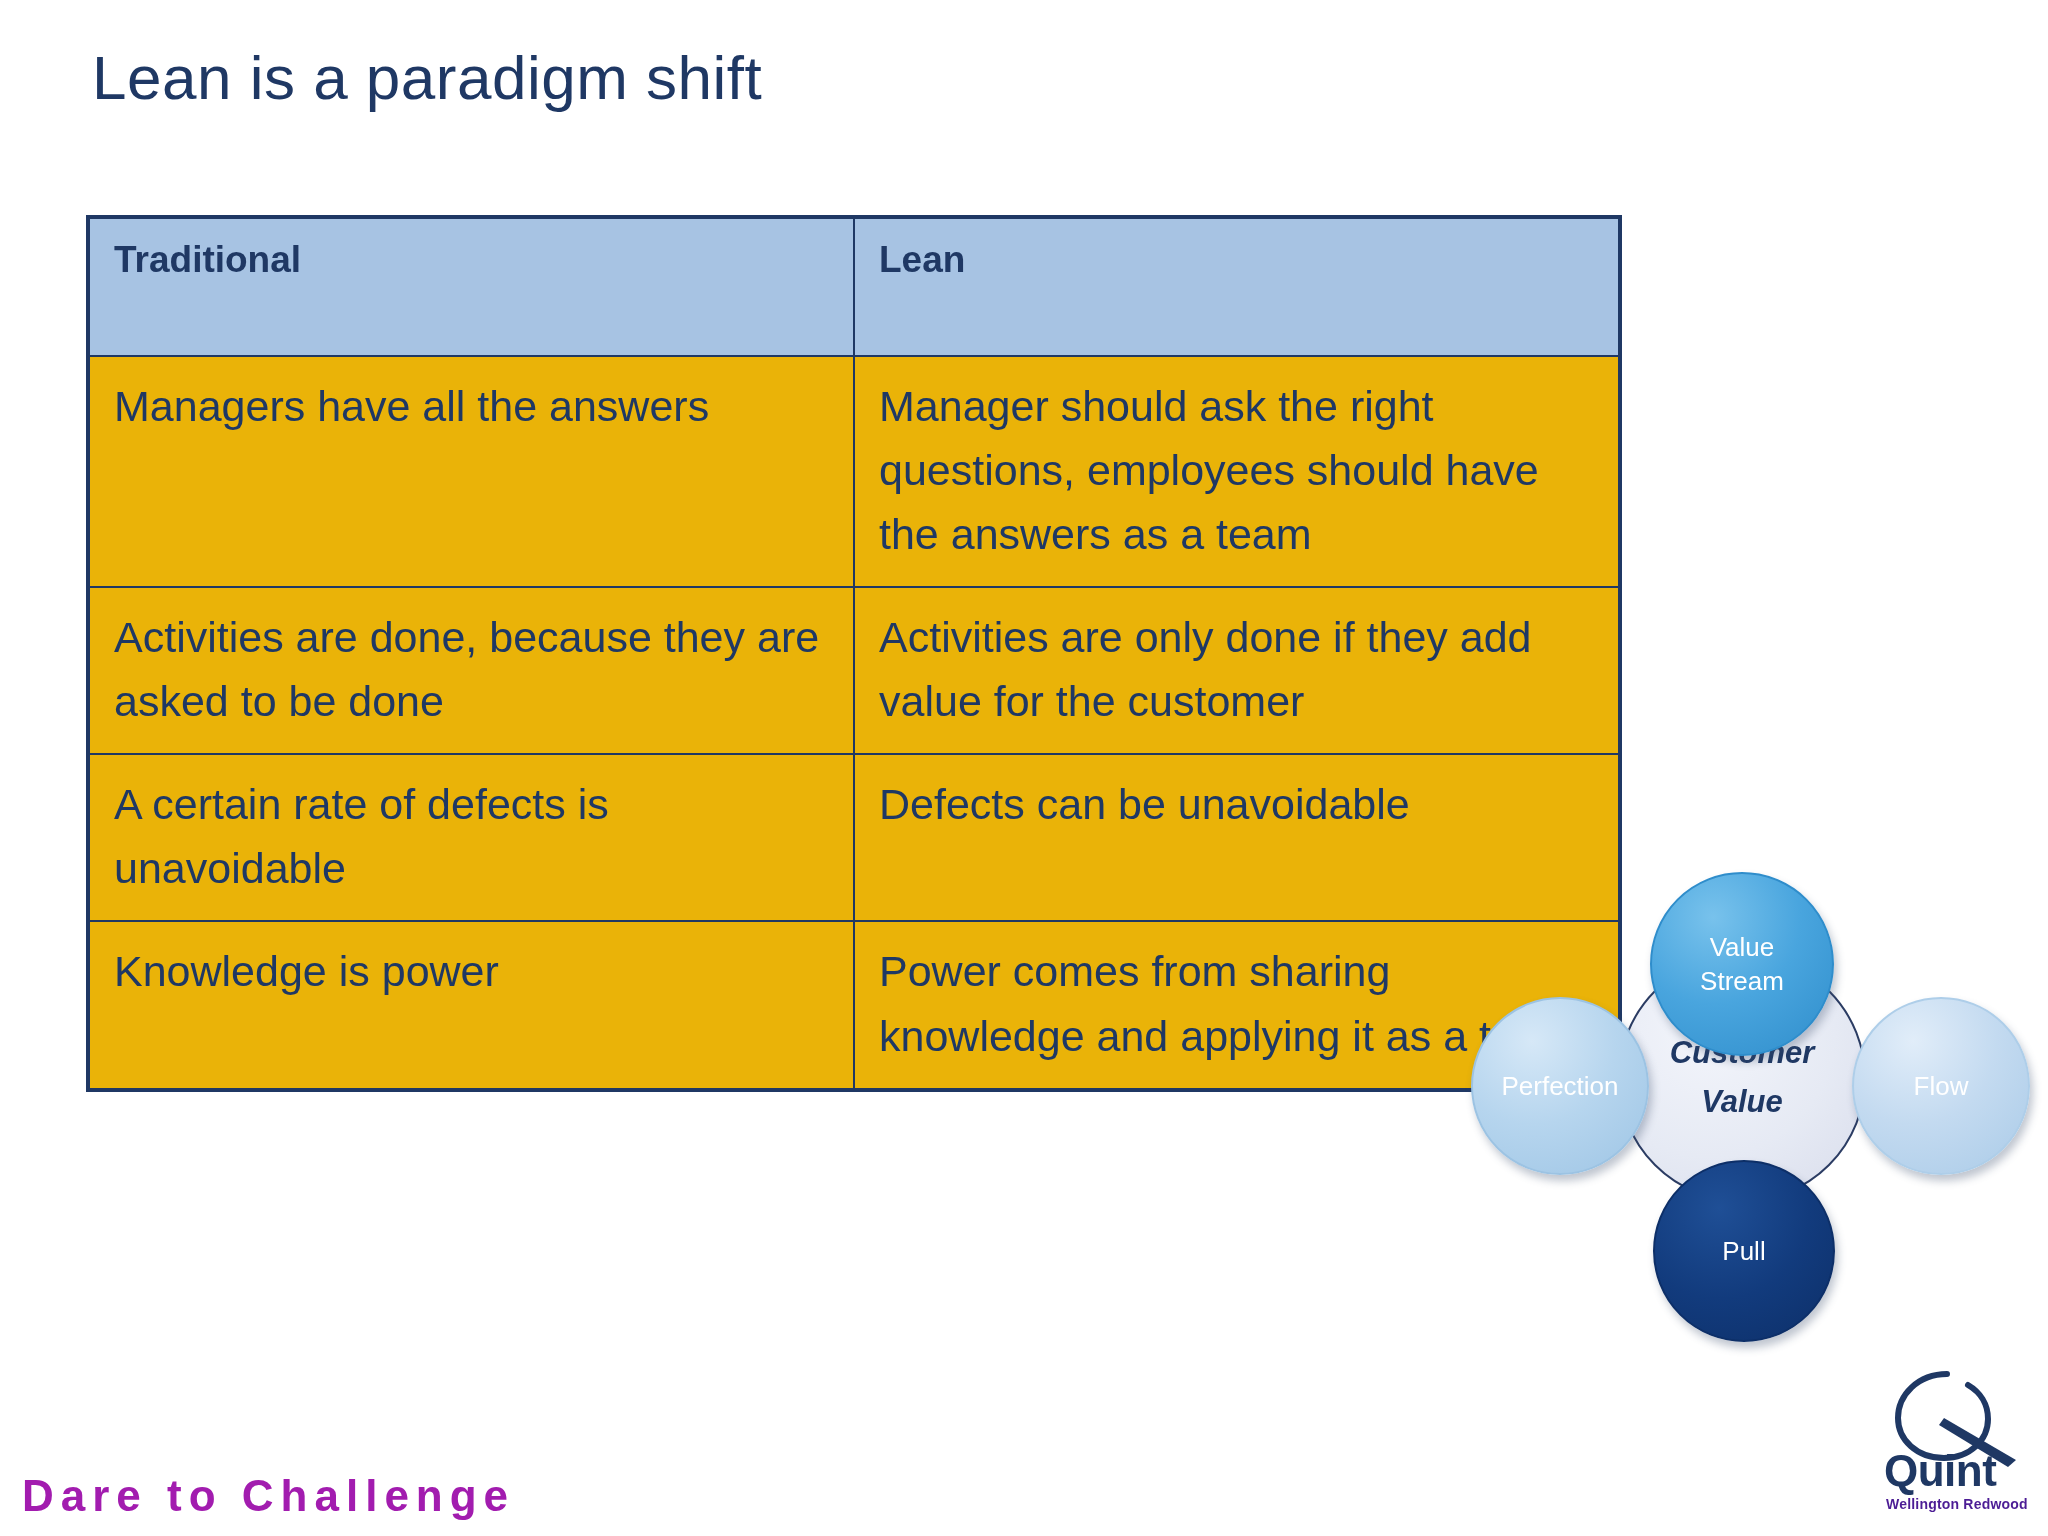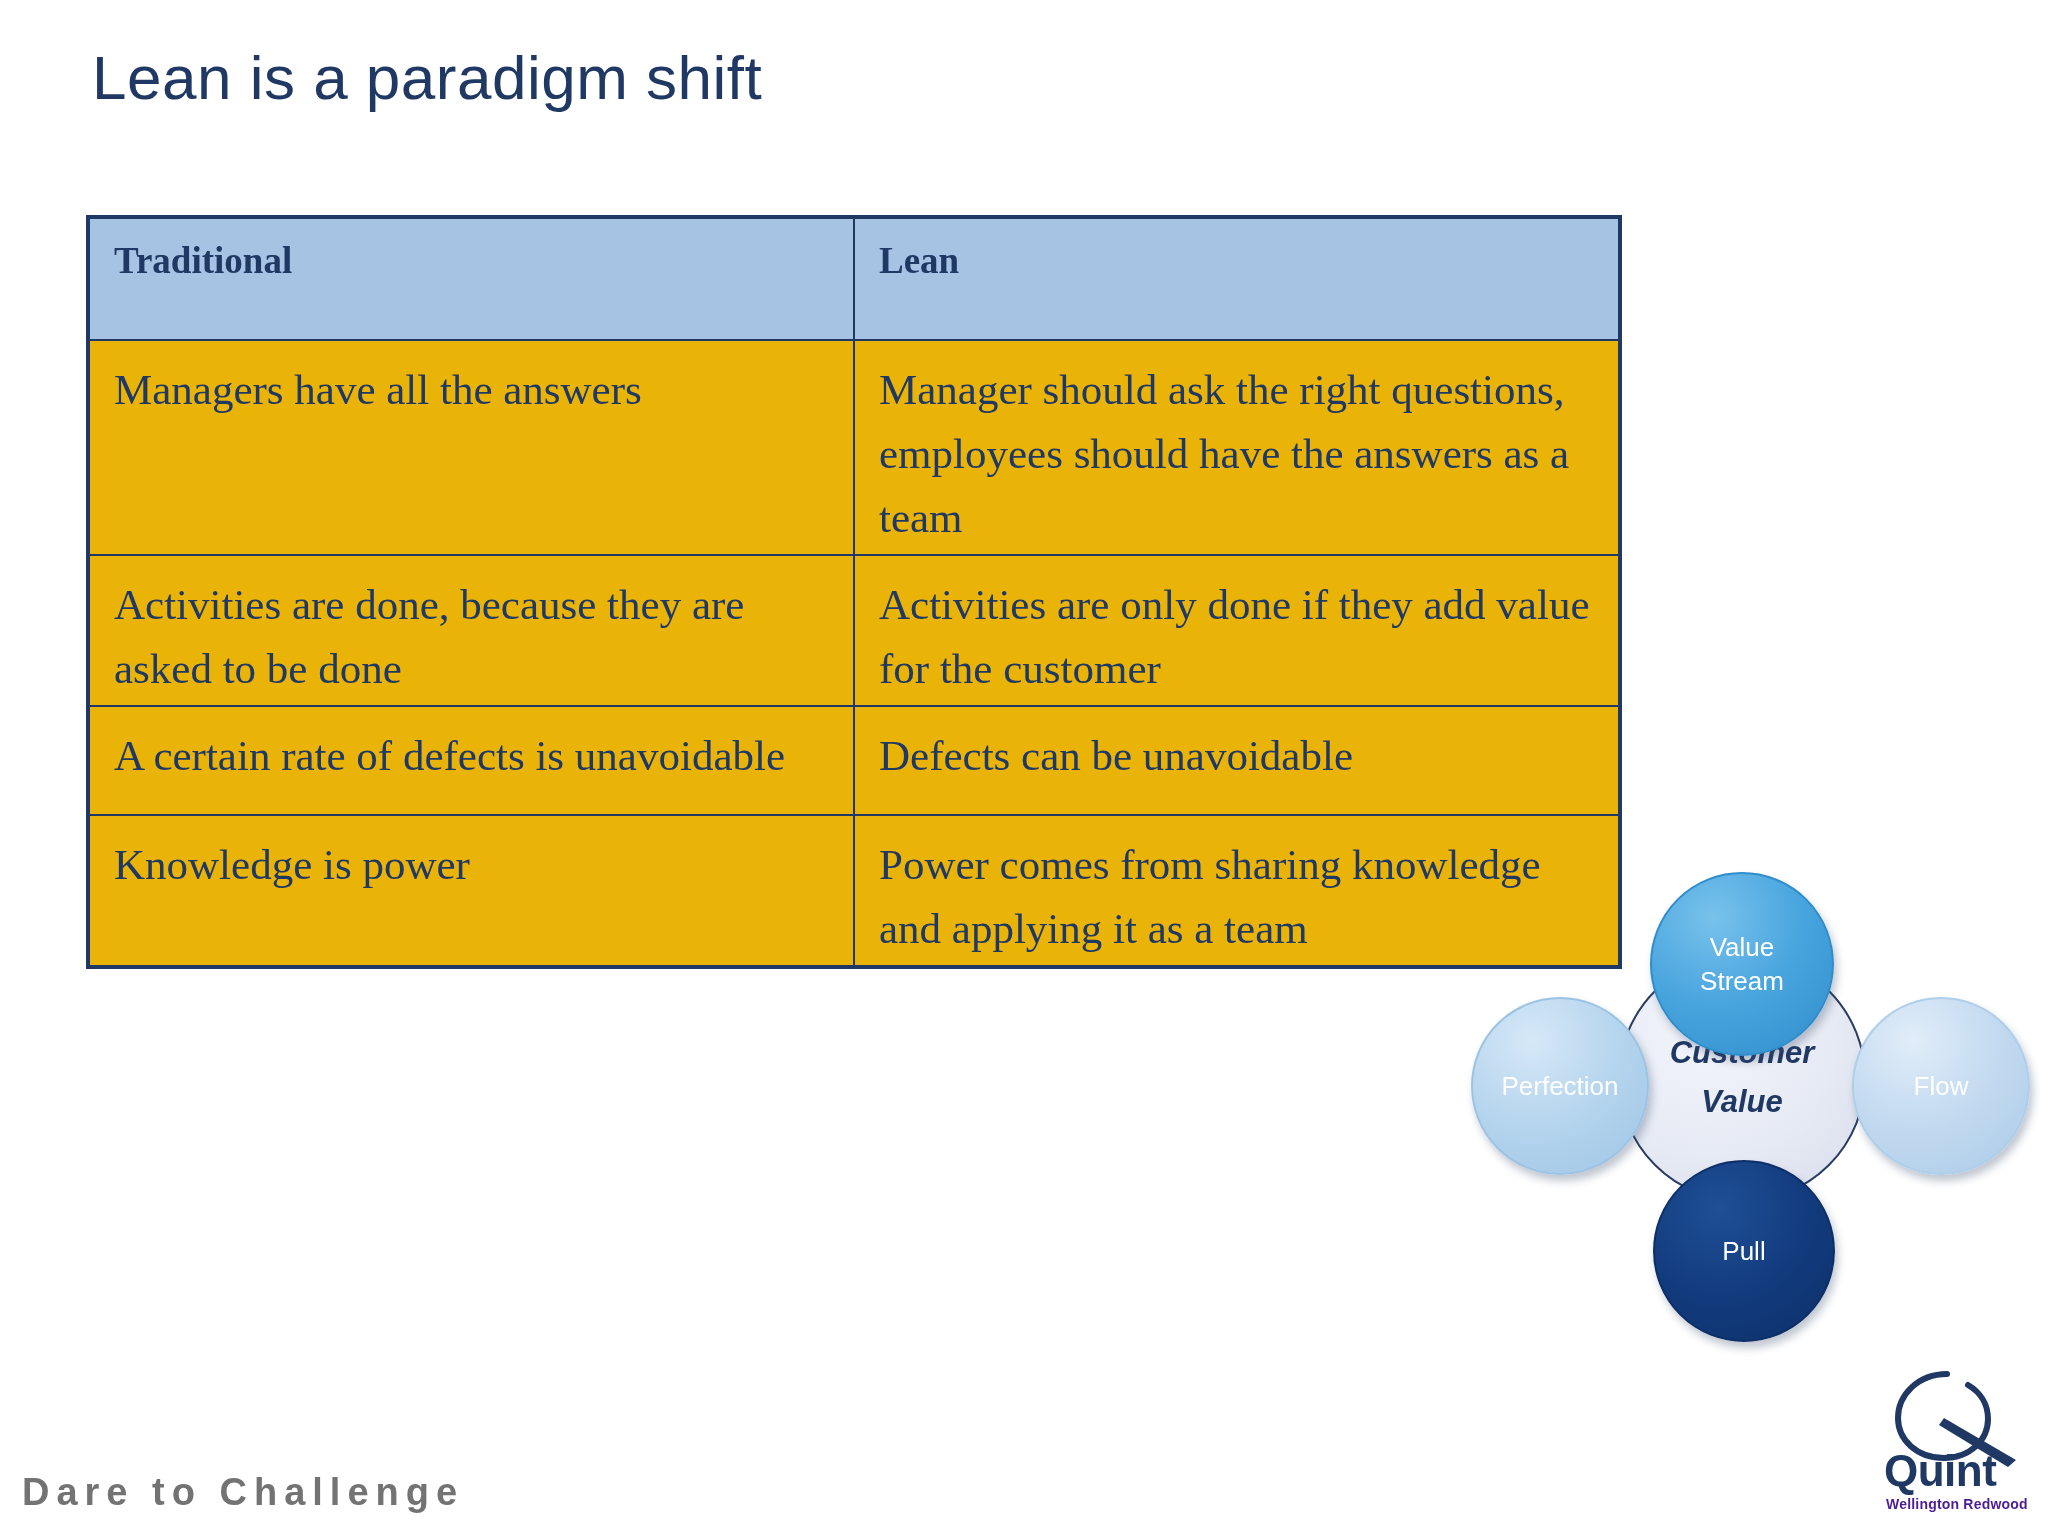--- a/index.html
+++ b/index.html
@@ -39,23 +39,22 @@
     table-layout: fixed;
   }
   .compare-table col.c1 { width: 766px; }
   .compare-table col.c2 { width: 766px; }
 
   .compare-table th,
   .compare-table td {
     border: 2px solid #1f3864;
     vertical-align: top;
     text-align: left;
-    padding: 17px 24px 4px 24px;
-    color: #1f3864;
-    font-family: Liberation Serif, serif;
+    padding: 17px 24px 20px 24px;
+    color: #1f3864;
   }
   .compare-table thead th {
     background: #a7c3e3;
     font-size: 37px;
     font-weight: bold;
     height: 96px;
     padding-top: 20px;
   }
   .compare-table tbody td {
     background: #eab308;
@@ -180,23 +179,23 @@
     color: #4c1d95;
     letter-spacing: 0.2px;
     white-space: nowrap;
   }
 
   
   .footer-tagline {
     position: absolute;
     left: 22px;
     top: 1471px;
-    font-size: 38px;
-    font-weight: bold;
-    color: #737373;
+    font-size: 44px;
+    font-weight: bold;
+    color: #a21caf;
     letter-spacing: 7px;
     white-space: nowrap;
   }
 </style>
 </head>
 <body>
 
 <div class="slide-title">Lean is a paradigm shift</div>
 
 <table class="compare-table">

